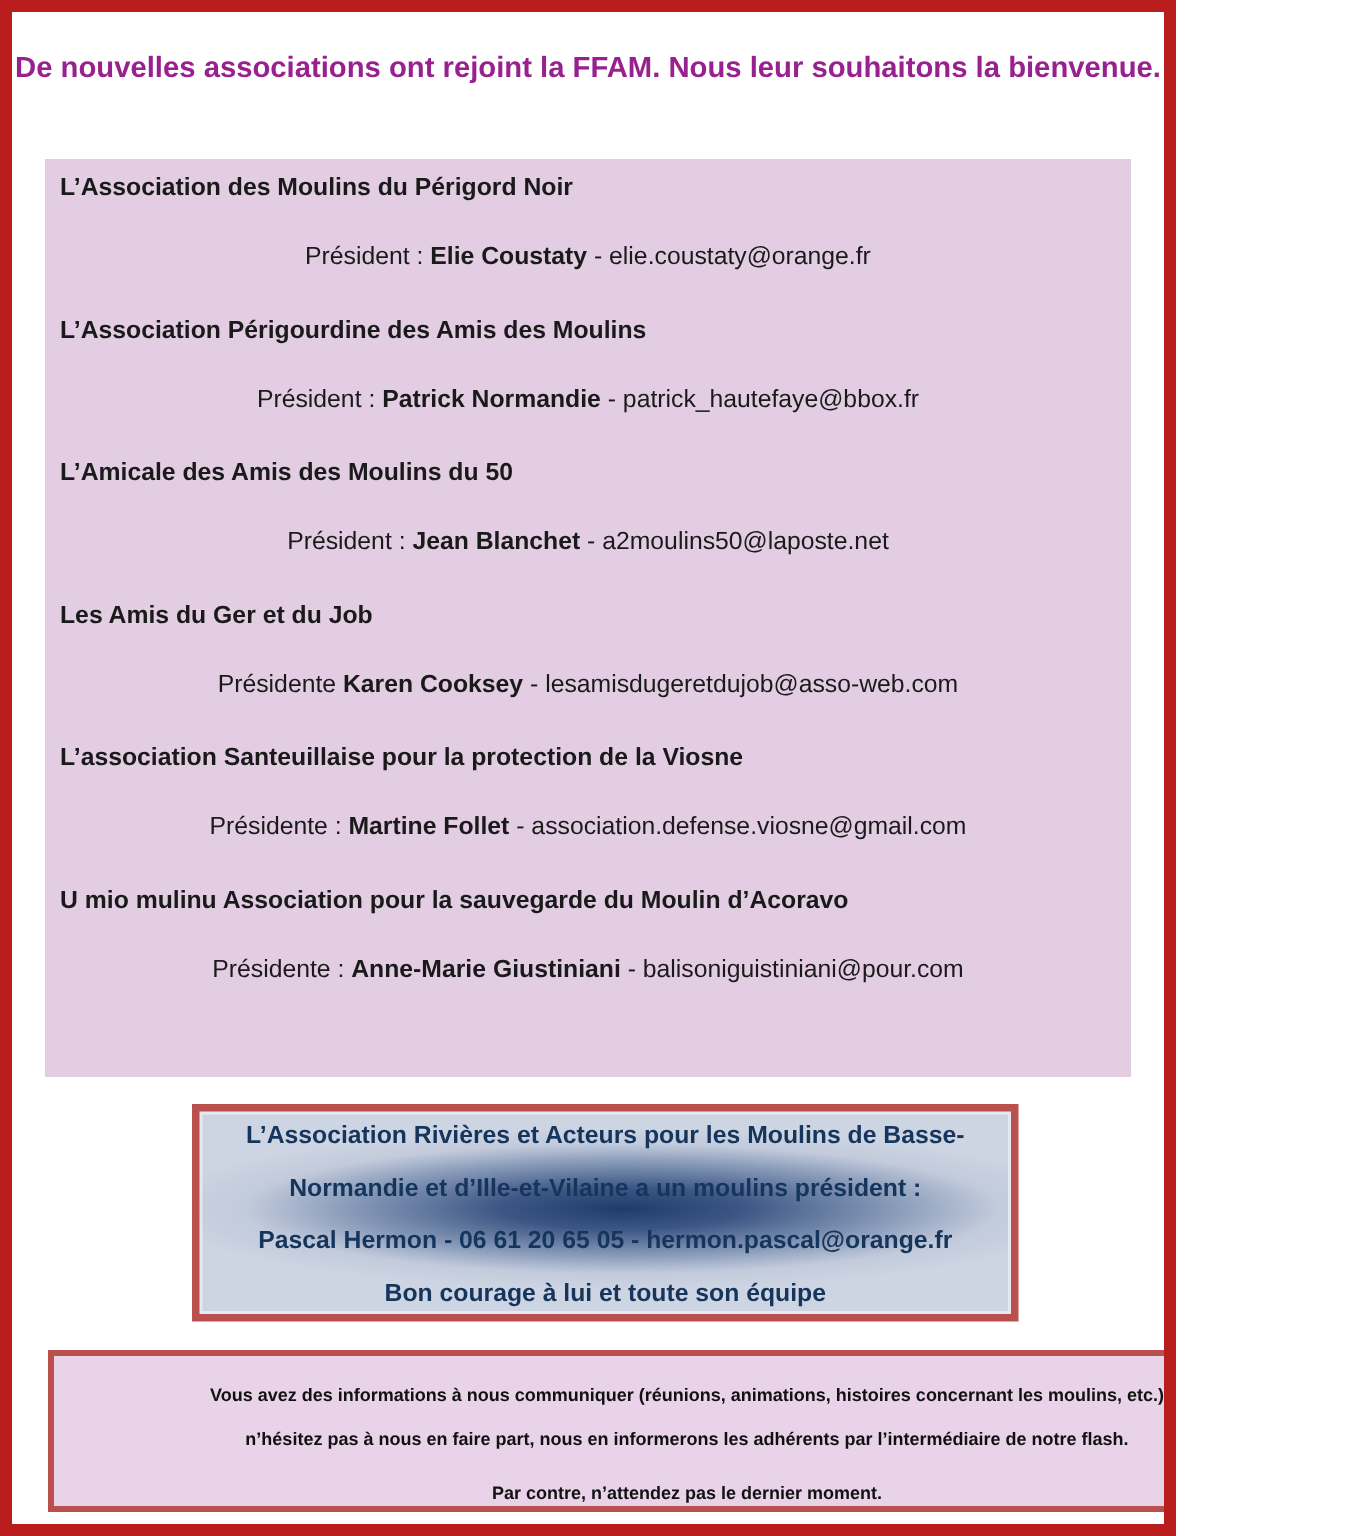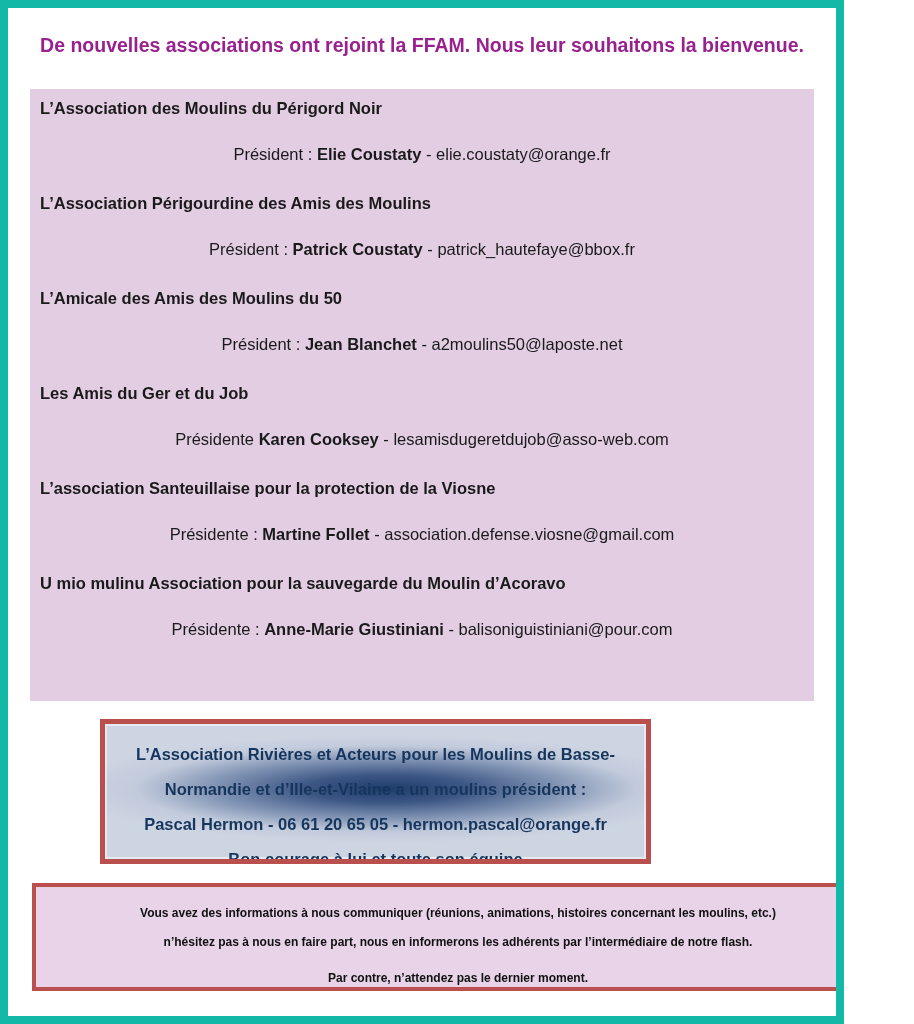--- a/index.html
+++ b/index.html
@@ -1,35 +1,35 @@
 <!DOCTYPE html>
 <html><head>
 <meta charset="utf-8">
 <style>
   html, body { margin: 0; padding: 0; background: #ffffff; }
   .page {
     position: relative;
-    width: 844px;
+    width: 784px;
     height: 1024px;
     box-sizing: border-box;
-    border: 8px solid #14b8a6;
+    border: 8px solid #b91c1c;
     background: #ffffff;
     font-family: "Liberation Sans", sans-serif;
     overflow: hidden;
   }
   .page-title {
     margin-top: 25px;
     text-align: center;
     font-size: 19.5px;
     font-weight: bold;
     line-height: 24px;
     color: #99218f;
   }
   .assoc-panel {
-    margin: 32px 22px 0 22px;
+    margin: 49px 22px 0 22px;
     height: 612px;
     box-sizing: border-box;
     background: #e2cde3;
     padding: 9px 10px 2px 10px;
     overflow: hidden;
   }
   .entry-name {
     font-size: 16.5px;
     font-weight: bold;
     color: #1a1a1a;
@@ -40,31 +40,31 @@
     font-size: 16.5px;
     color: #1a1a1a;
     line-height: 20px;
     text-align: center;
     margin-top: 26px;
     margin-bottom: 29px;
     white-space: nowrap;
   }
   .entry-president b { font-weight: bold; }
   .gradient-box {
-    margin: 18px 0 0 92px;
+    margin: 18px 0 0 120px;
     width: 551px;
     height: 145px;
     box-sizing: border-box;
     border: 5px solid #b9504d;
     box-shadow: inset 0 0 0 2px rgba(236,240,246,0.75);
     background:
       radial-gradient(ellipse 58% 40% at 52% 48%,
         #1e3c6a 0%, #3d5785 26%, #8194b4 55%, #c2cbdc 80%, #cdd4e2 100%);
     text-align: center;
-    padding-top: 15px;
+    padding-top: 1px;
     overflow: hidden;
   }
   .gradient-box .notice-line {
     font-size: 16.5px;
     font-weight: bold;
     color: #16355c;
     line-height: 31px;
     white-space: nowrap;
   }
   .gradient-box .notice-line + .notice-line { margin-top: 4px; }
@@ -97,21 +97,21 @@
 
   <div class="assoc-panel">
 
     <div>
       <div class="entry-name">L’Association des Moulins du Périgord Noir</div>
       <div class="entry-president"><span>Président : </span><b>Elie Coustaty</b><span> -  elie.coustaty@orange.fr</span></div>
     </div>
 
     <div>
       <div class="entry-name">L’Association Périgourdine des Amis des Moulins</div>
-      <div class="entry-president"><span>Président : </span><b>Patrick Coustaty</b><span> -  patrick_hautefaye@bbox.fr</span></div>
+      <div class="entry-president"><span>Président : </span><b>Patrick Normandie</b><span> -  patrick_hautefaye@bbox.fr</span></div>
     </div>
 
     <div>
       <div class="entry-name">L’Amicale des Amis des Moulins du 50</div>
       <div class="entry-president"><span>Président : </span><b>Jean Blanchet</b><span> - a2moulins50@laposte.net</span></div>
     </div>
 
     <div>
       <div class="entry-name">Les Amis du Ger et du Job</div>
       <div class="entry-president"><span>Présidente </span><b>Karen Cooksey</b><span> -  lesamisdugeretdujob@asso-web.com</span></div>

